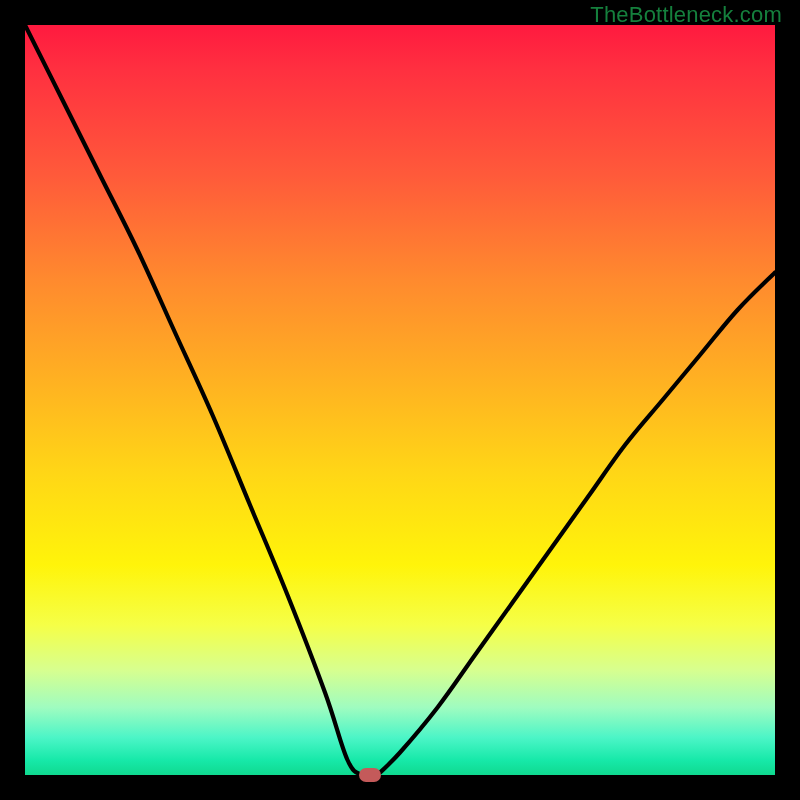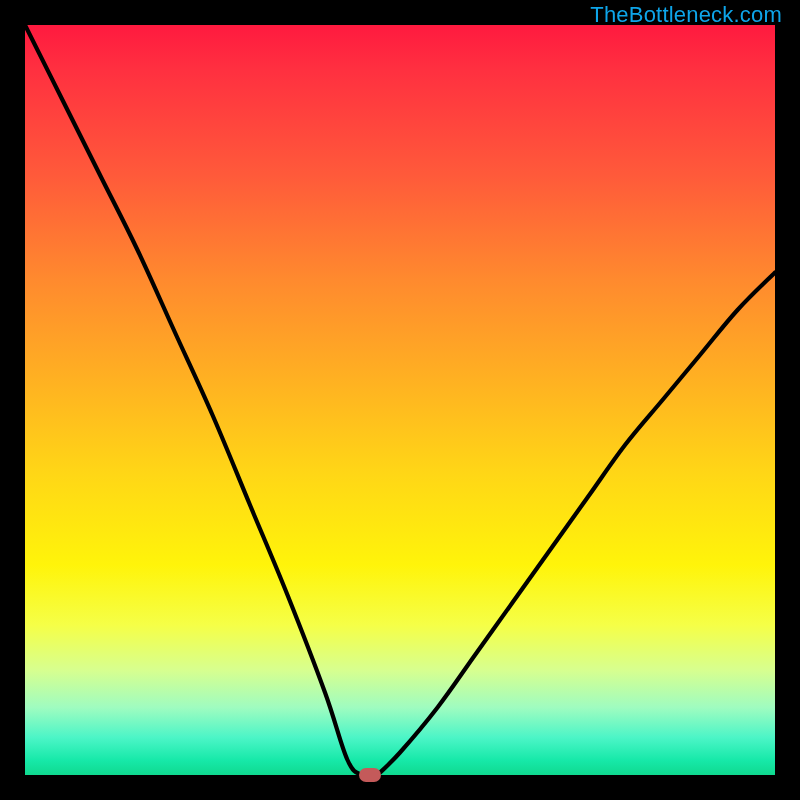--- a/index.html
+++ b/index.html
@@ -14,21 +14,21 @@
   .frame {
     position: relative;
     width: 800px;
     height: 800px;
     background: #000;
   }
   .watermark {
     position: absolute;
     top: 2px;
     right: 18px;
-    color: #0ea5e9;
+    color: #15803d;
     font-size: 22px;
     font-weight: 500;
     letter-spacing: 0.2px;
     z-index: 5;
   }
   .plot-area {
     position: absolute;
     left: 25px;
     top: 25px;
     width: 750px;

